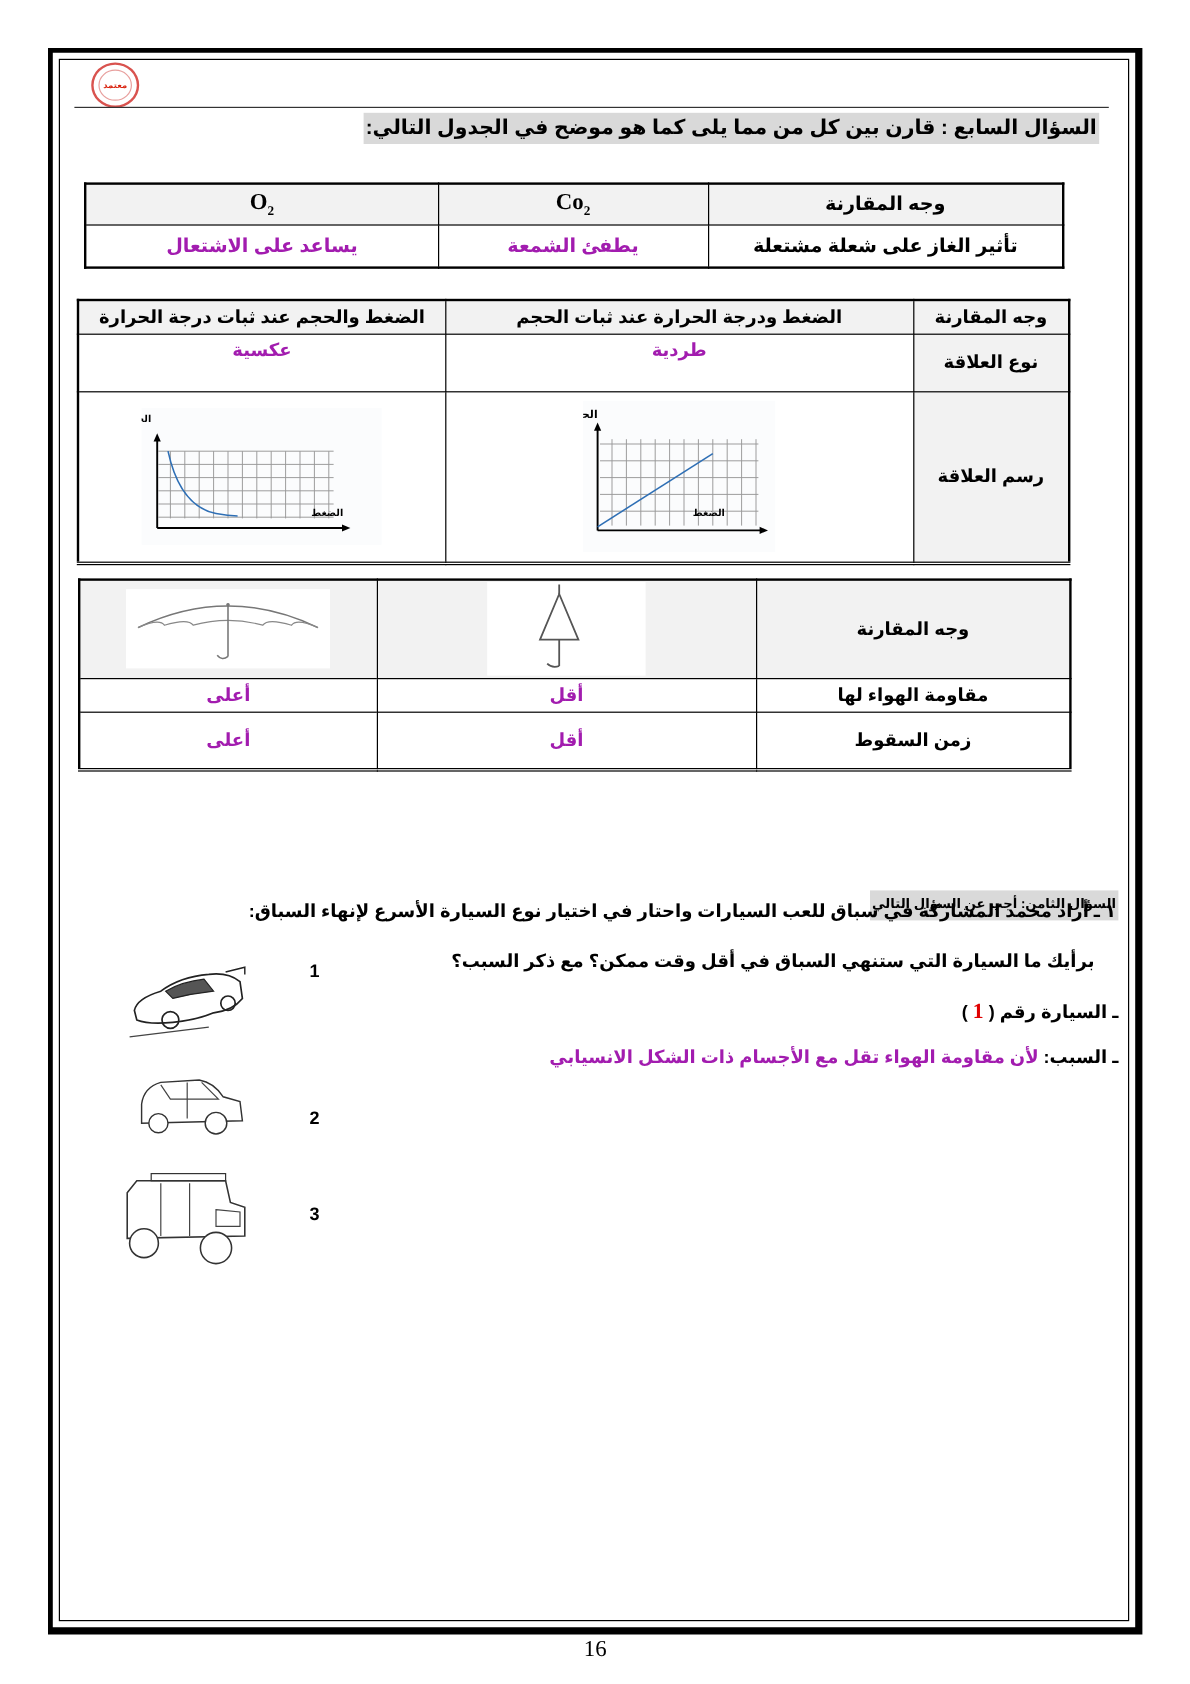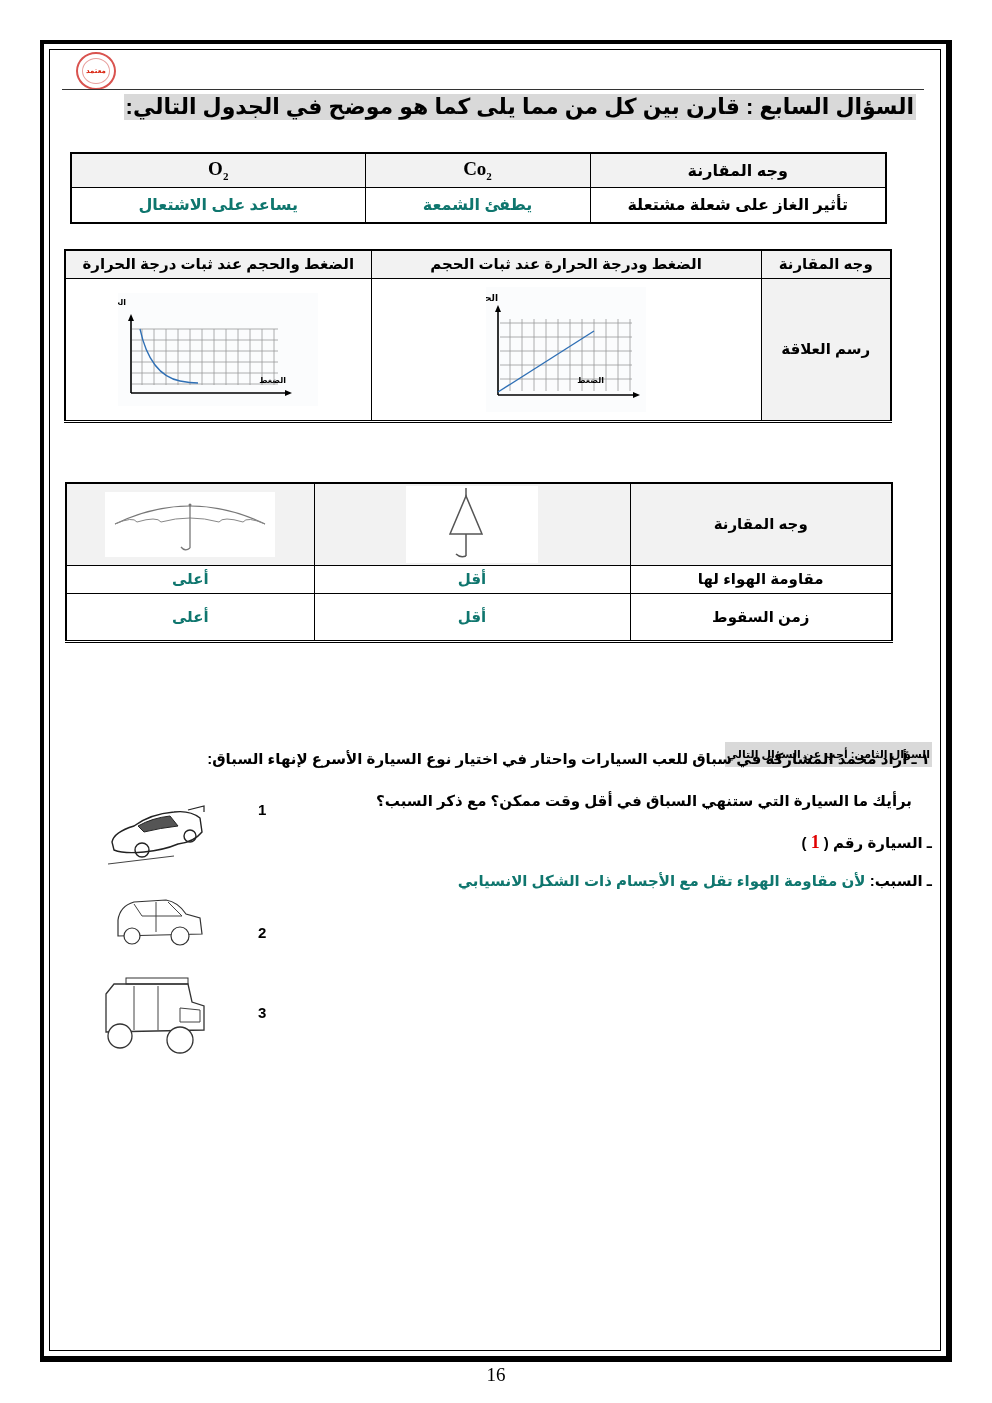--- a/index.html
+++ b/index.html
@@ -30,27 +30,27 @@
     content: ""; position: absolute; left: 4px; top: 4px; right: 4px; bottom: 4px;
     border: 1px solid #e8a09e; border-radius: 50%;
   }
   .stamp span { font-size: 7px; font-weight: bold; color: #d9230f; position: relative; }
   .header-rule { position: absolute; left: 62px; top: 89px; width: 862px; height: 1px; background: #333; }
 
   .q-title {
     position: absolute; direction: rtl; background: #d9d9d9; font-weight: bold;
     white-space: nowrap; padding: 0 2px;
   }
-  .q7-title { right: 76px; top: 94px; font-size: 22px; line-height: 26px; }
+  .q7-title { right: 76px; top: 94px; font-size: 17px; line-height: 26px; }
   .q8-title { right: 60px; top: 742px; font-size: 11px; line-height: 25px; }
 
   table { border-collapse: collapse; position: absolute; direction: rtl; }
   td { border: 1.5px solid #000; text-align: center; vertical-align: middle; }
   .gray { background: #f2f2f2; }
-  .red { color: #0f766e; font-weight: bold; }
+  .red { color: #a21caf; font-weight: bold; }
   .bold { font-weight: bold; }
 
   .t1 { left: 70px; top: 152px; width: 817px; border: 2px solid #000; }
   .t1 td { font-size: 16px; height: 36px; }
   .t1 .head td { height: 34px; }
   .t1 .serif { font-family: "Liberation Serif", "DejaVu Serif", serif; font-size: 19px; font-weight: bold; }
   .t1 .serif sub { font-size: 11px; }
 
   .t2 { left: 64px; top: 249px; width: 828px; border: 2px solid #000; border-bottom: 3px double #000; }
   .t2 td { font-size: 15px; }
@@ -111,20 +111,25 @@
   </tr>
 </tbody>
   </table>
 
 <table class="t2">
   <tbody>
       <tr class="r1">
     <td class="gray bold" style="width:130px">وجه المقارنة</td>
     <td class="gray bold" style="width:390px">الضغط ودرجة الحرارة عند ثبات الحجم</td>
     <td class="gray bold">الضغط والحجم عند ثبات درجة الحرارة</td>
+  </tr>
+  <tr class="r2">
+    <td class="gray bold label">نوع العلاقة</td>
+    <td class="red">طردية</td>
+    <td class="red">عكسية</td>
   </tr>
   <tr class="r3">
     <td class="gray bold">رسم العلاقة</td>
     <td>
       <div class="graph-box">
         <svg width="160" height="122" viewBox="0 0 160 122">
           <text x="12" y="14" font-size="9" font-weight="bold" font-family="DejaVu Sans, sans-serif">الحرارة</text>
           <g stroke="#999" stroke-width="0.8">
             <line x1="24" y1="32" x2="24" y2="104"></line>
                 <line x1="36" y1="32" x2="36" y2="104"></line>

